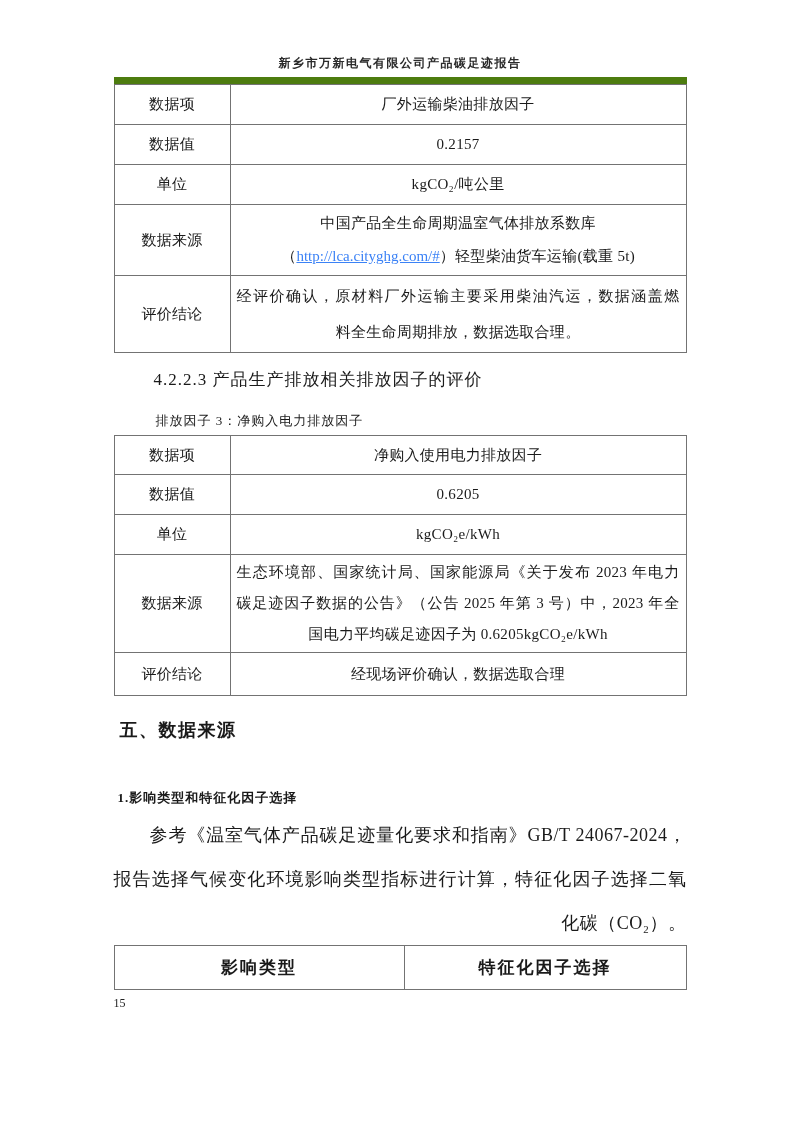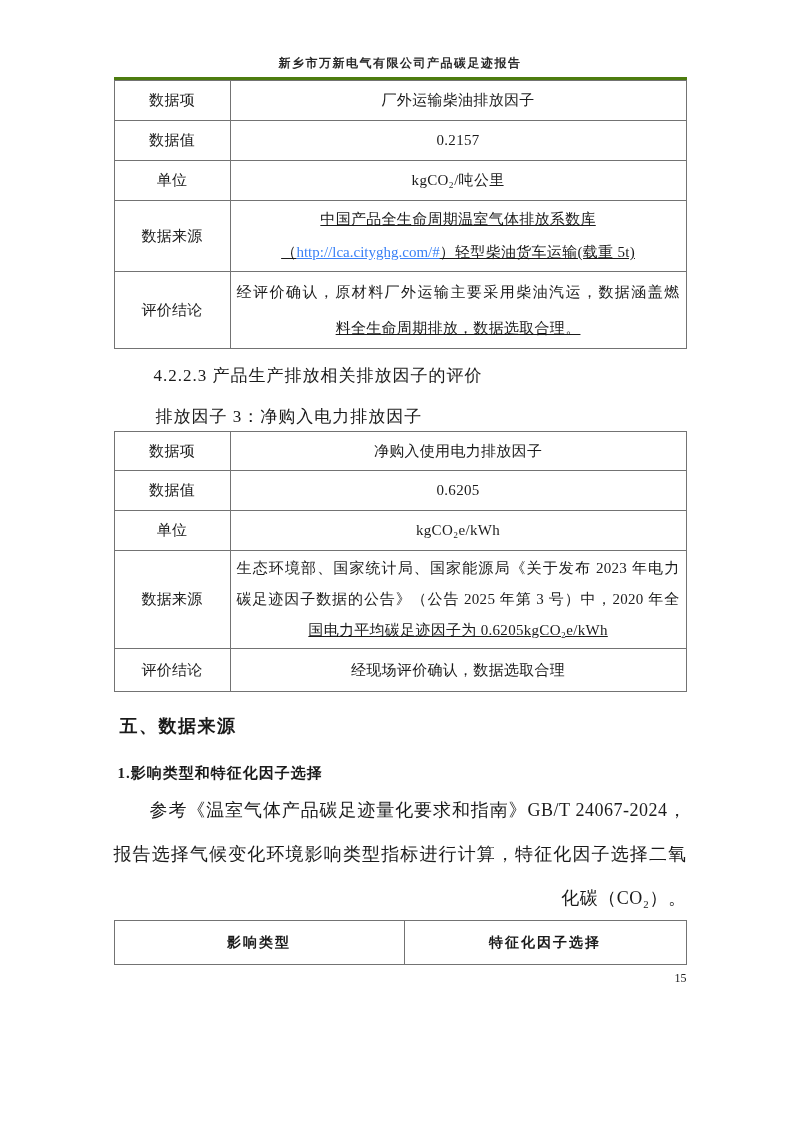--- a/index.html
+++ b/index.html
@@ -4,67 +4,67 @@
 <style>
   html,body{margin:0;padding:0;background:#ffffff;}
   body{
     width:800px;height:1131px;overflow:hidden;
     font-family:"Liberation Serif","DejaVu Serif",serif;
     color:#1a1a1a;
   }
   .page{width:573px;margin:0 auto;padding-top:56px;}
 
   
-  .hdr{border-bottom:3px solid #4d7c0f;padding-bottom:7px;}
+  .hdr{border-bottom:7px solid #4d7c0f;padding-bottom:7px;}
   .hdr-title{
     text-align:center;font-size:12px;line-height:14px;color:#2b2b2b;
     letter-spacing:1.5px;font-weight:bold;
   }
 
   
   table.tbl{
     width:100%;border-collapse:collapse;table-layout:fixed;
     font-size:15px;color:#1a1a1a;margin:0;
   }
   table.tbl td{
     border:1px solid #737373;text-align:center;vertical-align:middle;
     padding:2px 6px;letter-spacing:0.3px;
   }
   td.lblc{letter-spacing:5px;}
   .ln{line-height:33px;}
   .ln36{line-height:36px;}
   .ln31{line-height:31px;}
   .jst{text-align:justify;text-align-last:justify;text-justify:distribute;}
-  .ctr{text-decoration:underline;}
+  .ctr{}
   td.vtop{vertical-align:top;padding-top:10px;}
   .t1{margin-top:17px;}
   .t2{margin-top:4px;}
   .t3{margin-top:0px;}
-  .t3 td{font-size:14px;}
+  .t3 td{font-size:17px;}
   .t3 .hd{font-weight:bold;letter-spacing:2px;}
   .t3 .bd{letter-spacing:2px;}
   .r40{height:40px;} .r39{height:39px;} .r69{height:69px;}
   .r74{height:74px;} .r95{height:95px;} .r43{height:43px;}
   .r44{height:44px;} .r48{height:48px;}
 
   a.lnk{color:#3b82f6;text-decoration:underline;letter-spacing:0;cursor:pointer;}
 
   
   .h4223{margin-top:13px;font-size:17px;line-height:28px;padding-left:40px;letter-spacing:1px;}
-  .factor3{margin-top:13px;font-size:17px;line-height:28px;padding-left:42px;letter-spacing:1px;}
+  .factor3{margin-top:13px;font-size:13px;line-height:28px;padding-left:42px;letter-spacing:1px;}
   .h5{margin-top:19px;font-size:18px;line-height:30px;font-weight:bold;padding-left:6px;letter-spacing:1.5px;}
-  .h51{margin-top:19px;font-size:15px;line-height:26px;font-weight:bold;padding-left:4px;letter-spacing:1px;}
+  .h51{margin-top:40px;font-size:13px;line-height:26px;font-weight:bold;padding-left:4px;letter-spacing:1px;}
 
   
   .para{margin-top:2px;font-size:18px;line-height:44px;letter-spacing:0.5px;}
   .para .pl1{padding-left:36px;text-align:justify;text-align-last:justify;text-justify:distribute;}
   .para .pl2{text-align:justify;text-align-last:justify;text-justify:distribute;}
   .para .pl3{text-align:right;}
 
-  .pgnum{margin-top:6px;text-align:right;font-size:12px;color:#222;}
+  .pgnum{margin-top:6px;text-align:left;font-size:12px;color:#222;}
 </style>
 </head>
 <body>
 
 <div class="page">
 
   <div class="hdr">
     <div class="hdr-title">新乡市万新电气有限公司产品碳足迹报告</div>
   </div>
 
@@ -122,21 +122,21 @@
       <td>0.6205</td>
     </tr>
     <tr class="r40">
       <td class="lblc">单位</td>
       <td>kgCO₂e/kWh</td>
     </tr>
     <tr class="r95">
       <td class="lblc vtop">数据来源</td>
       <td>
         <div class="ln31 jst">生态环境部、国家统计局、国家能源局《关于发布 2023 年电力</div>
-        <div class="ln31 jst">碳足迹因子数据的公告》（公告 2025 年第 3 号）中，2020 年全</div>
+        <div class="ln31 jst">碳足迹因子数据的公告》（公告 2025 年第 3 号）中，2023 年全</div>
         <div class="ln31 ctr">国电力平均碳足迹因子为 0.6205kgCO₂e/kWh</div>
       </td>
     </tr>
     <tr class="r43">
       <td class="lblc">评价结论</td>
       <td>经现场评价确认，数据选取合理</td>
     </tr>
   </tbody>
     </table>
 

